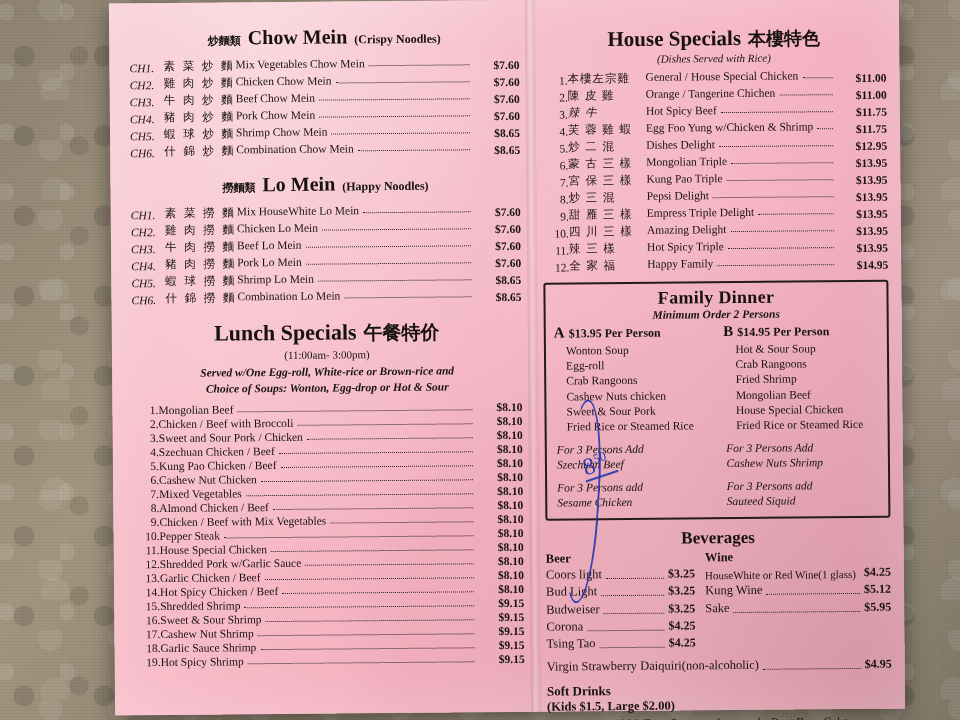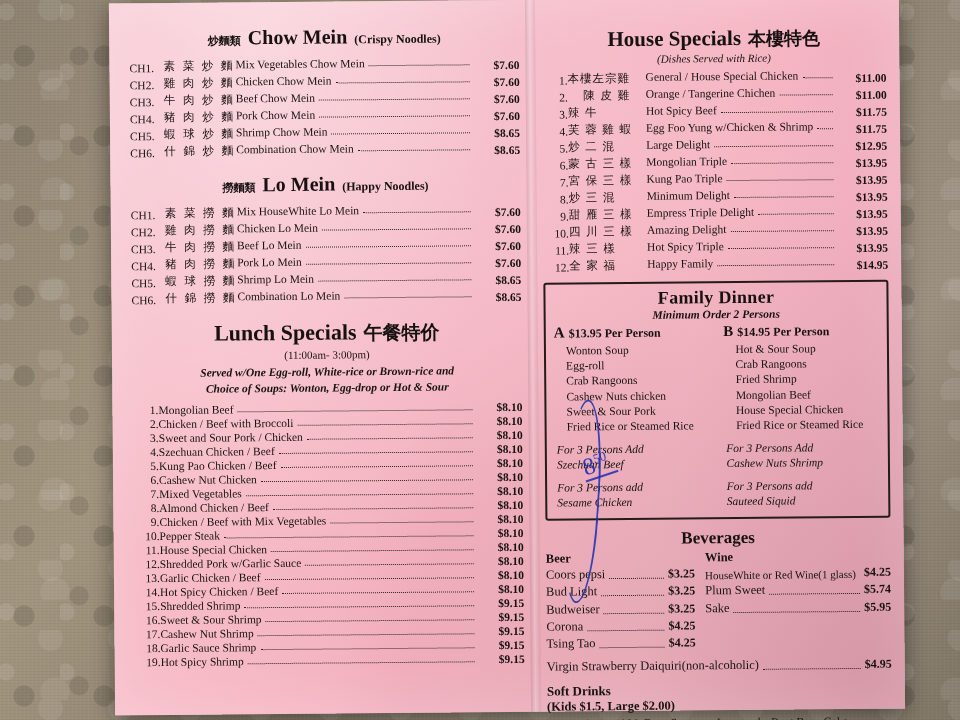--- a/index.html
+++ b/index.html
@@ -54,21 +54,21 @@
   .colR{left:432px;width:345px;}
 
   .sec-title{display:flex;justify-content:center;align-items:baseline;gap:7px;margin:0;}
   .sec-title .en{font-size:20px;font-weight:bold;font-family:"Liberation Serif",serif;}
   .sec-title .cn{font-size:11px;font-weight:bold;font-family:"DejaVu Sans",sans-serif;}
   .sec-title .small{font-size:12px;font-weight:bold;}
 
   
   table.menu{border-collapse:collapse;width:100%;}
   table.menu td{font-size:11.5px;padding:1px 0;vertical-align:bottom;white-space:nowrap;}
-  td.code{width:34px;font-size:11px;}
+  td.code{width:34px;font-size:11px;font-style:italic;}
   td.cn{font-family:"DejaVu Sans",sans-serif;font-size:11px;letter-spacing:2px;width:72px;}
   td.en{font-size:12.5px;position:relative;}
   td.pr{text-align:right;width:46px;font-size:12px;font-weight:bold;}
 
   .num{width:26px;text-align:right;padding-right:4px;font-size:11.5px;}
 
   .dotline{flex:1;border-bottom:1px dotted #2b2422;margin:0 4px 3px 4px;}
   .row{display:flex;align-items:flex-end;font-size:12.5px;padding:1.2px 0;}
   .row .lbl{white-space:nowrap;}
   .row .price{font-weight:bold;white-space:nowrap;font-size:12px;}
@@ -441,50 +441,50 @@
           <td class="num">1.</td>
           <td class="cn" style="width:78px;letter-spacing:1px;">本樓左宗雞</td>
           <td class="en" style="display: flex; align-items: flex-end;">
                 <span>General / House Special Chicken</span>
                 <span style="display: inline-block; flex: 1 1 0%; border-bottom: 1px dotted rgb(43, 36, 34); margin: 0px 4px 3px;"></span>
               </td>
           <td class="pr" style="width:50px;">$11.00</td>
         </tr>
         <tr>
           <td class="num">2.</td>
-          <td class="cn" style="width:78px;letter-spacing:1px;text-align:center;">陳 皮 雞</td>
+          <td class="cn" style="width:78px;letter-spacing:1px;">陳 皮 雞</td>
           <td class="en" style="display: flex; align-items: flex-end;">
                 <span>Orange / Tangerine Chichen</span>
                 <span style="display: inline-block; flex: 1 1 0%; border-bottom: 1px dotted rgb(43, 36, 34); margin: 0px 4px 3px;"></span>
               </td>
           <td class="pr" style="width:50px;">$11.00</td>
         </tr>
         <tr>
           <td class="num">3.</td>
-          <td class="cn" style="width:78px;letter-spacing:1px;">辣      牛</td>
+          <td class="cn" style="width:78px;letter-spacing:1px;font-style:italic;">辣      牛</td>
           <td class="en" style="display: flex; align-items: flex-end;">
                 <span>Hot Spicy Beef</span>
                 <span style="display: inline-block; flex: 1 1 0%; border-bottom: 1px dotted rgb(43, 36, 34); margin: 0px 4px 3px;"></span>
               </td>
           <td class="pr" style="width:50px;">$11.75</td>
         </tr>
         <tr>
           <td class="num">4.</td>
           <td class="cn" style="width:78px;letter-spacing:1px;">芙 蓉 雞 蝦</td>
           <td class="en" style="display: flex; align-items: flex-end;">
                 <span>Egg Foo Yung w/Chicken &amp; Shrimp</span>
                 <span style="display: inline-block; flex: 1 1 0%; border-bottom: 1px dotted rgb(43, 36, 34); margin: 0px 4px 3px;"></span>
               </td>
           <td class="pr" style="width:50px;">$11.75</td>
         </tr>
         <tr>
           <td class="num">5.</td>
           <td class="cn" style="width:78px;letter-spacing:1px;">炒  二  混</td>
           <td class="en" style="display: flex; align-items: flex-end;">
-                <span>Large Delight</span>
+                <span>Dishes Delight</span>
                 <span style="display: inline-block; flex: 1 1 0%; border-bottom: 1px dotted rgb(43, 36, 34); margin: 0px 4px 3px;"></span>
               </td>
           <td class="pr" style="width:50px;">$12.95</td>
         </tr>
         <tr>
           <td class="num">6.</td>
           <td class="cn" style="width:78px;letter-spacing:1px;">蒙 古 三 樣</td>
           <td class="en" style="display: flex; align-items: flex-end;">
                 <span>Mongolian Triple</span>
                 <span style="display: inline-block; flex: 1 1 0%; border-bottom: 1px dotted rgb(43, 36, 34); margin: 0px 4px 3px;"></span>
@@ -497,21 +497,21 @@
           <td class="en" style="display: flex; align-items: flex-end;">
                 <span>Kung Pao Triple</span>
                 <span style="display: inline-block; flex: 1 1 0%; border-bottom: 1px dotted rgb(43, 36, 34); margin: 0px 4px 3px;"></span>
               </td>
           <td class="pr" style="width:50px;">$13.95</td>
         </tr>
         <tr>
           <td class="num">8.</td>
           <td class="cn" style="width:78px;letter-spacing:1px;">炒  三  混</td>
           <td class="en" style="display: flex; align-items: flex-end;">
-                <span>Minimum Delight</span>
+                <span>Pepsi Delight</span>
                 <span style="display: inline-block; flex: 1 1 0%; border-bottom: 1px dotted rgb(43, 36, 34); margin: 0px 4px 3px;"></span>
               </td>
           <td class="pr" style="width:50px;">$13.95</td>
         </tr>
         <tr>
           <td class="num">9.</td>
           <td class="cn" style="width:78px;letter-spacing:1px;margin-left:36px;">甜 雁 三 樣</td>
           <td class="en" style="display: flex; align-items: flex-end;">
                 <span>Empress Triple Delight</span>
                 <span style="display: inline-block; flex: 1 1 0%; border-bottom: 1px dotted rgb(43, 36, 34); margin: 0px 4px 3px;"></span>
@@ -585,21 +585,21 @@
         </div>
       </div>
     </div>
 
     <div style="margin-top:9px;">
       <div class="bev-title">Beverages</div>
       <div class="bev-cols">
         <div>
           <div class="bev-h">Beer</div>
           <div class="row">
-            <span class="lbl">Coors pepsi</span>
+            <span class="lbl">Coors light</span>
             <span class="dotline"></span>
             <span class="price">$3.25</span>
           </div>
           <div class="row">
             <span class="lbl">Bud Light</span>
             <span class="dotline"></span>
             <span class="price">$3.25</span>
           </div>
           <div class="row">
             <span class="lbl">Budweiser</span>
@@ -618,23 +618,23 @@
           </div>
         </div>
         <div>
           <div class="bev-h">Wine</div>
           <div class="row" style="font-size:11px;">
             <span class="lbl">HouseWhite or Red Wine(1 glass)</span>
             <span class="dotline"></span>
             <span class="price">$4.25</span>
           </div>
           <div class="row">
-            <span class="lbl">Plum Sweet</span>
-            <span class="dotline"></span>
-            <span class="price">$5.74</span>
+            <span class="lbl">Kung Wine</span>
+            <span class="dotline"></span>
+            <span class="price">$5.12</span>
           </div>
           <div class="row">
             <span class="lbl">Sake</span>
             <span class="dotline"></span>
             <span class="price">$5.95</span>
           </div>
         </div>
       </div>
       <div class="row" style="margin-top:5px;">
         <span class="lbl">Virgin Strawberry Daiquiri(non-alcoholic)</span>

